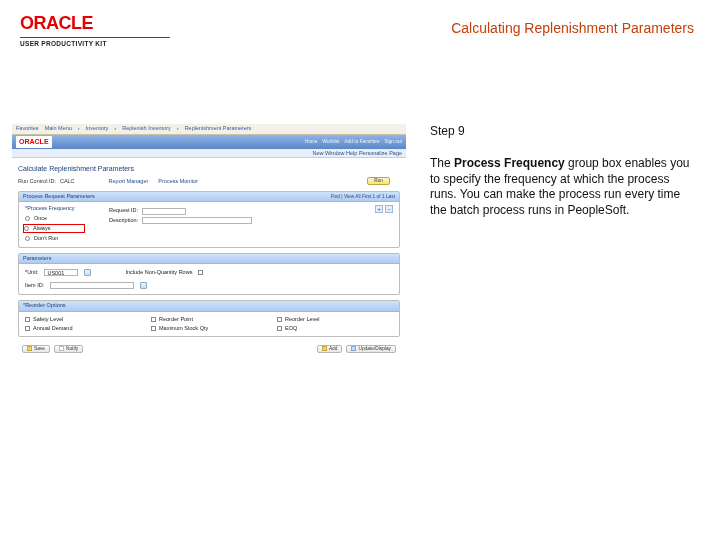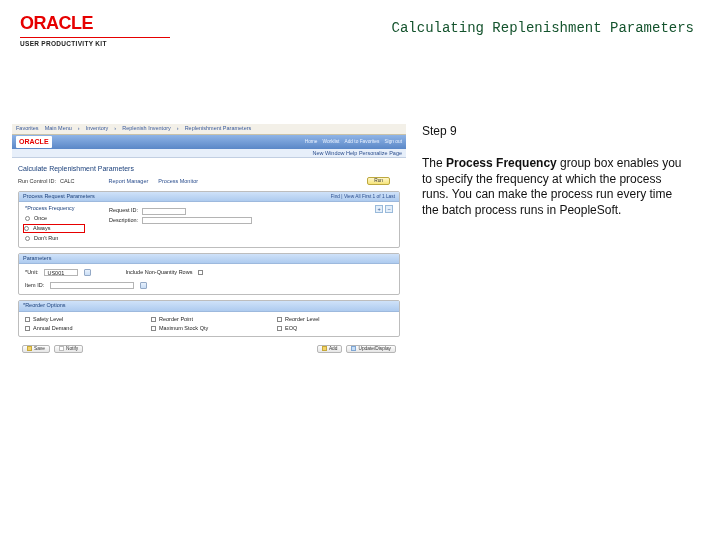--- a/index.html
+++ b/index.html
@@ -35,29 +35,28 @@
     letter-spacing: 0.3px;
     border-top: 1.5px solid #e60000;
     padding-top: 2px;
     margin-top: 2px;
     display: inline-block;
     width: 100%;
   }
   .lesson-title {
     margin-left: auto;
     font-size: 14px;
-    color: #14532d;
+    color: #c2410c;
     padding-top: 10px;
     padding-right: 6px;
-    font-family: Liberation Mono, monospace;
   }
   .content-row {
     display: flex;
     padding: 70px 20px 0 12px;
-    gap: 16px;
+    gap: 24px;
   }
   .app-shot {
     width: 394px;
     font-size: 5.5px;
     color: #222;
     line-height: 1.3;
   }
   .tab-strip {
     background: #f3f0e8;
     border-bottom: 1px solid #c9c2a8;

